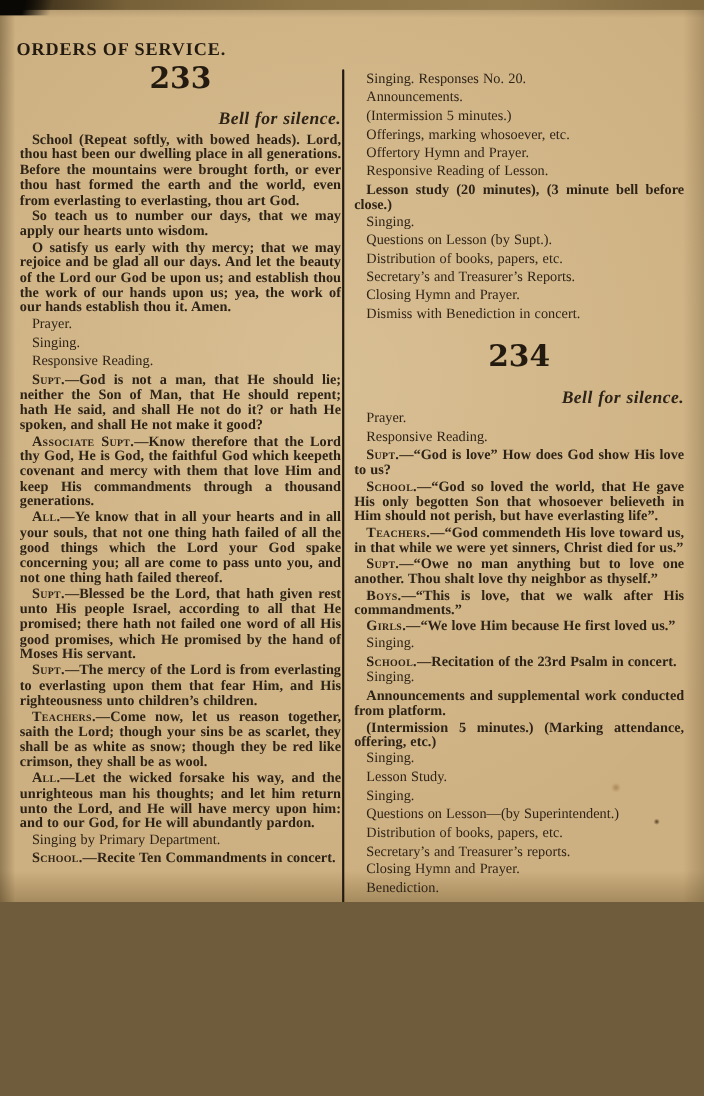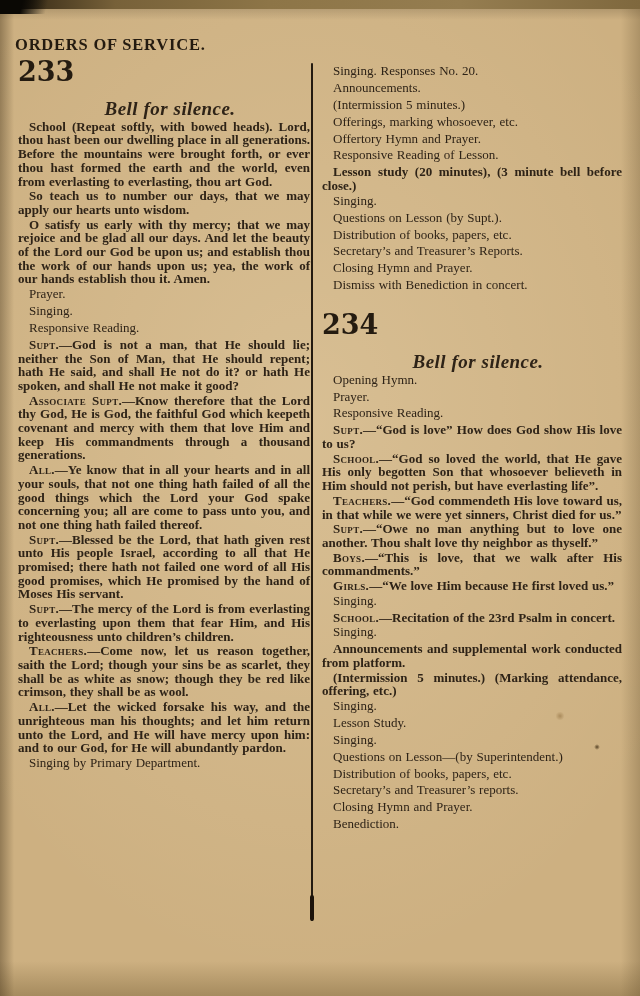--- a/index.html
+++ b/index.html
@@ -1,18 +1,18 @@
 <!DOCTYPE html>
 <html><head>
 <meta charset="utf-8">
 <style>
   html,body{margin:0;padding:0;background:#6e5c3c;}
   .page{
     position:relative;
-    width:640px;height:996px;
+    width:640px;height:820px;
     overflow:hidden;
     background-color:var(--page-bg,#cdb081);
     background-image:
       radial-gradient(circle 4px at 597px 747px, rgba(55,38,14,.8), rgba(55,38,14,0) 72%),
       radial-gradient(circle 6px at 560px 716px, rgba(125,90,42,.45), rgba(125,90,42,0) 75%),
       radial-gradient(circle 7px at 845px 0px, rgba(0,0,0,0), rgba(0,0,0,0)),
       radial-gradient(95% 80% at 48% 42%, rgba(255,242,212,.22), rgba(255,242,212,0) 70%),
       linear-gradient(90deg, rgba(60,44,20,.40) 0, rgba(60,44,20,0) 2.2%, rgba(60,44,20,0) 97%, rgba(96,76,42,.30) 100%),
       linear-gradient(180deg, rgba(40,30,12,.30) 0, rgba(40,30,12,0) 2%, rgba(40,30,12,0) 96.5%, rgba(118,94,52,.45) 100%);
     font-family:"Liberation Serif","DejaVu Serif",serif;
@@ -42,26 +42,26 @@
   .col{
     position:absolute;top:58px;
     font-size:13px;line-height:13.7px;
     text-align:justify;word-spacing:.04em;
   }
   .col-left{left:18px;width:292px;}
   .col-right{left:322px;width:300px;padding-top:6px;}
   .secnum{
     font-family:"DejaVu Serif","Liberation Serif",serif;
     font-size:27px;font-weight:bold;line-height:1;
-    margin:0 0 5px 0;text-align:left;text-indent:0;color:#241b10;
+    margin:0 0 5px 0;text-align:center;text-indent:0;color:#241b10;
   }
   .col-right .secnum{margin-top:19px;}
   .bell{
-    font-style:italic;font-weight:600;font-size:19px;
-    margin:17px 0 4px 12px;text-align:center;text-indent:0;letter-spacing:.4px;
+    font-style:italic;font-weight:600;font-size:16px;
+    margin:17px 0 4px 12px;text-align:right;text-indent:0;letter-spacing:.4px;
   }
   .line{
     text-align:left;text-indent:11px;margin:0 0 3.2px 0;
   }
   .para{
     margin:0 0 1px 0;text-indent:11px;font-weight:bold;
   }
   .sc{font-variant:small-caps;letter-spacing:.3px;}
 </style>
 </head>
@@ -82,38 +82,38 @@
       <div class="line">Singing.</div>
       <div class="line">Responsive Reading.</div>
       <p class="para"><span class="sc">Supt.</span>—God is not a man, that He should lie; neither the Son of Man, that He should repent; hath He said, and shall He not do it? or hath He spoken, and shall He not make it good?</p>
       <p class="para"><span class="sc">Associate Supt.</span>—Know therefore that the Lord thy God, He is God, the faithful God which keepeth covenant and mercy with them that love Him and keep His commandments through a thousand generations.</p>
       <p class="para"><span class="sc">All.</span>—Ye know that in all your hearts and in all your souls, that not one thing hath failed of all the good things which the Lord your God spake concerning you; all are come to pass unto you, and not one thing hath failed thereof.</p>
       <p class="para"><span class="sc">Supt.</span>—Blessed be the Lord, that hath given rest unto His people Israel, according to all that He promised; there hath not failed one word of all His good promises, which He promised by the hand of Moses His servant.</p>
       <p class="para"><span class="sc">Supt.</span>—The mercy of the Lord is from everlasting to everlasting upon them that fear Him, and His righteousness unto children’s children.</p>
       <p class="para"><span class="sc">Teachers.</span>—Come now, let us reason together, saith the Lord; though your sins be as scarlet, they shall be as white as snow; though they be red like crimson, they shall be as wool.</p>
       <p class="para"><span class="sc">All.</span>—Let the wicked forsake his way, and the unrighteous man his thoughts; and let him return unto the Lord, and He will have mercy upon him: and to our God, for He will abundantly pardon.</p>
       <div class="line">Singing by Primary Department.</div>
+      <p class="para"><span class="sc">School.</span>—Recite Ten Commandments in concert.</p>
     </div>
   <div class="col col-right">
       <div class="line">Singing.  Responses No. 20.</div>
       <div class="line">Announcements.</div>
       <div class="line">(Intermission 5 minutes.)</div>
       <div class="line">Offerings, marking whosoever, etc.</div>
       <div class="line">Offertory Hymn and Prayer.</div>
       <div class="line">Responsive Reading of Lesson.</div>
       <p class="para">Lesson study (20 minutes), (3 minute bell before close.)</p>
       <div class="line">Singing.</div>
       <div class="line">Questions on Lesson (by Supt.).</div>
       <div class="line">Distribution of books, papers, etc.</div>
       <div class="line">Secretary’s and Treasurer’s Reports.</div>
       <div class="line">Closing Hymn and Prayer.</div>
       <div class="line">Dismiss with Benediction in concert.</div>
       <div class="secnum">234</div>
       <div class="bell">Bell for silence.</div>
-      <div class="line">Opening Hymn.</div>
       <div class="line">Prayer.</div>
       <div class="line">Responsive Reading.</div>
       <p class="para"><span class="sc">Supt.</span>—“God is love”  How does God show His love to us?</p>
       <p class="para"><span class="sc">School.</span>—“God so loved the world, that He gave His only begotten Son that whosoever believeth in Him should not perish, but have everlasting life”.</p>
       <p class="para"><span class="sc">Teachers.</span>—“God commendeth His love toward us, in that while we were yet sinners, Christ died for us.”</p>
       <p class="para"><span class="sc">Supt.</span>—“Owe no man anything but to love one another.  Thou shalt love thy neighbor as thyself.”</p>
       <p class="para"><span class="sc">Boys.</span>—“This is love, that we walk after His commandments.”</p>
       <p class="para"><span class="sc">Girls.</span>—“We love Him because He first loved us.”</p>
       <div class="line">Singing.</div>
       <p class="para"><span class="sc">School.</span>—Recitation of the 23rd Psalm in concert.</p>

